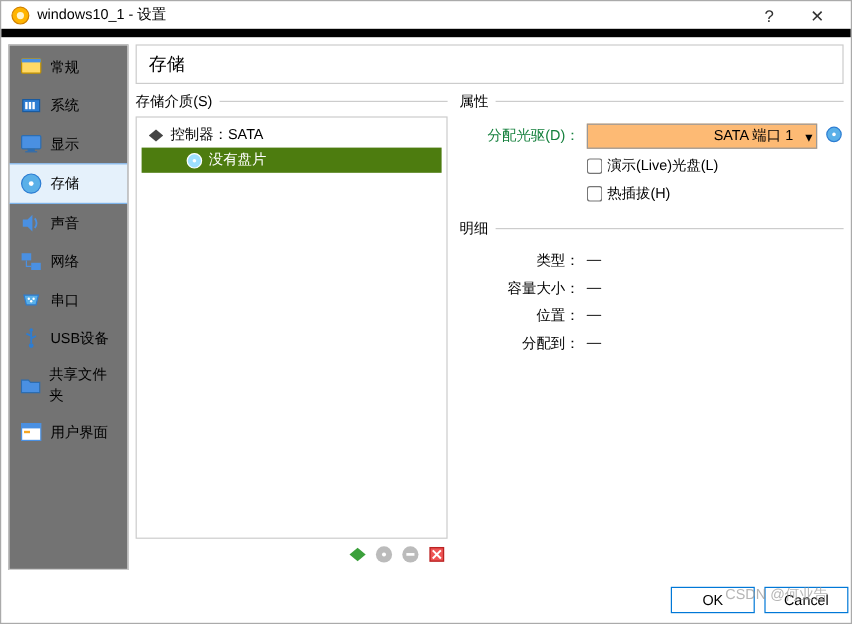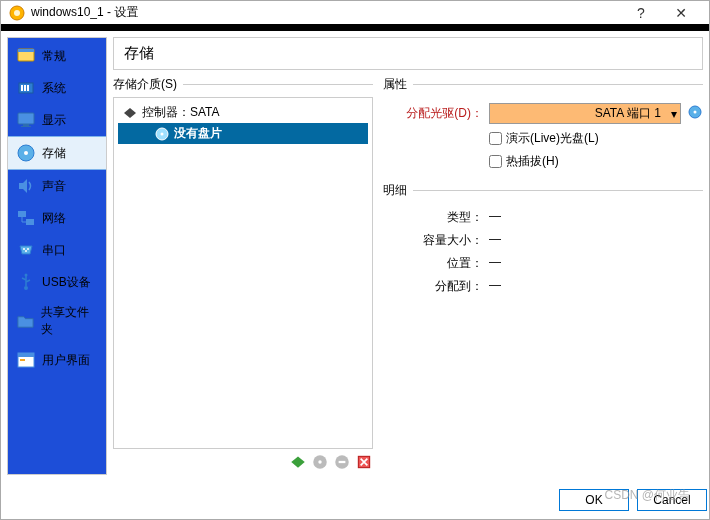--- a/index.html
+++ b/index.html
@@ -2,40 +2,40 @@
 <html><head>
 <meta charset="utf-8">
 <style>
 * { box-sizing: border-box; margin: 0; padding: 0; font-family: "Microsoft YaHei", sans-serif; font-size: 12px; }
 body { background: #fff; width: 710px; height: 520px; border: 1px solid #aaa; display: flex; flex-direction: column; overflow: hidden; }
 .titlebar { height: 30px; display: flex; align-items: center; padding: 0 8px; border-bottom: 7px solid #000000; }
 .titlebar .app-icon { width: 16px; height: 16px; margin-right: 6px; }
 .titlebar .title { flex: 1; }
 .titlebar .win-btn { width: 40px; height: 30px; display: flex; align-items: center; justify-content: center; font-size: 14px; color: #333; }
 .main { flex: 1; display: flex; padding: 6px; gap: 6px; min-height: 0; }
-.sidebar { width: 100px; border: 1px solid #ccc; background: #1d4ed8; display: flex; flex-direction: column; padding: 2px 0; }
+.sidebar { width: 100px; border: 1px solid #ccc; background: #737373; display: flex; flex-direction: column; padding: 2px 0; }
 .side-item { display: flex; align-items: center; gap: 6px; padding: 6px 8px; cursor: pointer; }
 .side-item.selected { background: #e5f1fb; border-top: 1px solid #7eb4ea; border-bottom: 1px solid #7eb4ea; }
 .side-icon { width: 20px; height: 20px; display: flex; align-items: center; justify-content: center; }
 .content { flex: 1; display: flex; flex-direction: column; min-width: 0; }
 .page-header { border: 1px solid #ccc; padding: 6px 10px; font-size: 15px; margin-bottom: 6px; }
 .page-body { flex: 1; display: flex; gap: 10px; min-height: 0; }
 .storage-panel { width: 260px; display: flex; flex-direction: column; }
 .fieldset-label { display: flex; align-items: center; gap: 6px; margin-bottom: 4px; }
 .fieldset-label .line { flex: 1; height: 1px; background: #ccc; }
 .tree-box { flex: 1; border: 1px solid #ccc; padding: 4px; overflow: auto; }
 .tree-row { display: flex; align-items: center; gap: 4px; padding: 2px 4px; }
 .tree-row.indent2 { padding-left: 36px; }
-.tree-row.selected { background: #0369a1; color: #fff; font-weight: bold; }
+.tree-row.selected { background: #4d7c0f; color: #fff; }
 .tree-icon { width: 16px; height: 16px; display: flex; align-items: center; justify-content: center; }
 .tree-toolbar { display: flex; justify-content: flex-end; gap: 4px; padding: 4px 0; }
 .tree-toolbar .tb-btn { width: 18px; height: 18px; display: flex; align-items: center; justify-content: center; }
 .attr-panel { flex: 1; display: flex; flex-direction: column; gap: 6px; }
 .attr-row { display: flex; align-items: center; gap: 6px; }
-.attr-label { width: 100px; text-align: right; color: #b91c1c; }
+.attr-label { width: 100px; text-align: right; color: #15803d; }
 .attr-select { flex: 1; border: 1px solid #999; padding: 1px 3px; background: #fdba74; display: flex; justify-content: flex-end; align-items: center; gap: 10px; }
 .checkbox-row { display: flex; align-items: center; gap: 4px; padding-left: 106px; }
 .checkbox-row input { width: 13px; height: 13px; }
 .detail-row { display: flex; gap: 6px; }
 .detail-label { width: 100px; text-align: right; }
 .detail-val { flex: 1; }
 .footer { display: flex; justify-content: flex-end; padding: 8px 2px; gap: 8px; }
 .btn { min-width: 70px; padding: 3px 12px; border: 1px solid #0078d7; background: #fff; text-align: center; }
 .watermark { position: absolute; right: 20px; bottom: 16px; color: rgba(150,150,150,0.7); font-size: 12px; pointer-events: none; }
 </style>

